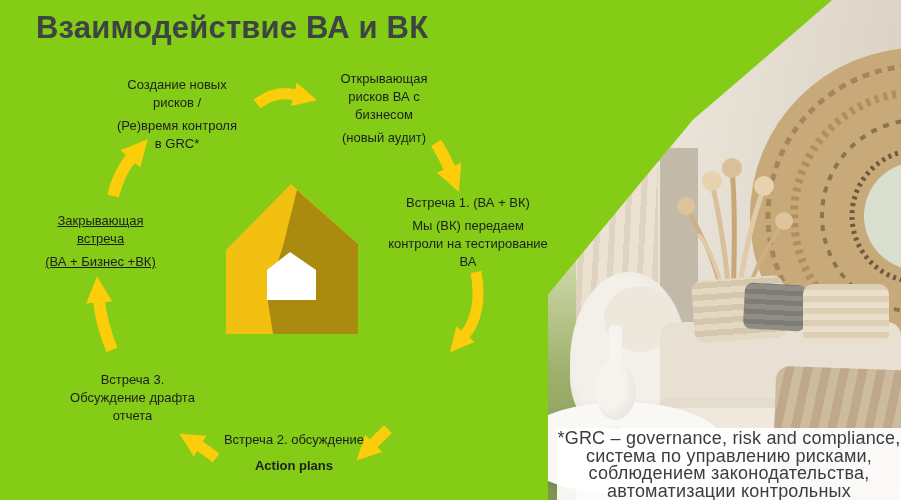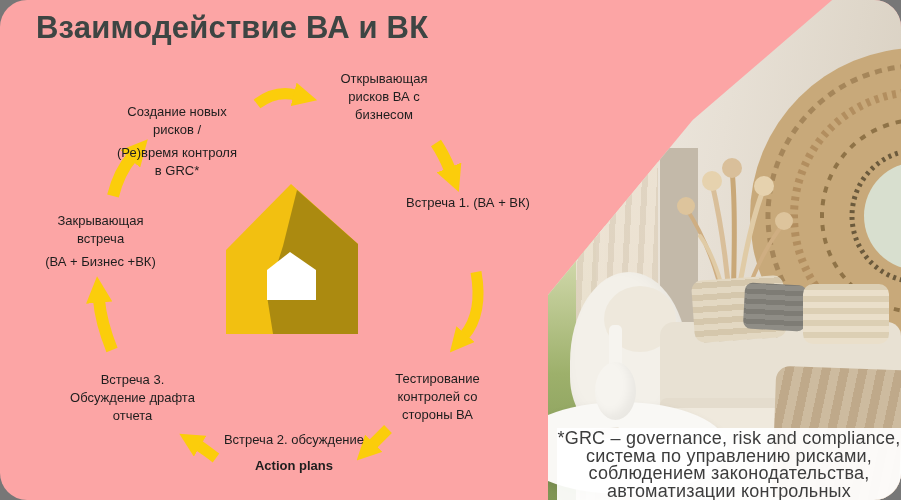--- a/index.html
+++ b/index.html
@@ -1,21 +1,21 @@
 <!DOCTYPE html>
 <html><head>
 <meta charset="utf-8">
 <style>
   :root{
     --arrow:#FBCD0B; --logo-bright:#F2C011; --logo-dark:#AB8A10;
     --title:#3D4543; --ink:#1E1E1E; --fn-ink:#3D3D3D;
   }
   *{margin:0;padding:0;box-sizing:border-box;}
   body{background:#777;font-family:"Liberation Sans",sans-serif;}
-  .slide{position:relative;width:901px;height:500px;background:#fca5a5;overflow:hidden;margin:0 auto;border-radius:27px;}
+  .slide{position:relative;width:901px;height:500px;background:#84cc16;overflow:hidden;margin:0 auto;}
   .title{position:absolute;left:36px;top:10px;font-size:31px;font-weight:700;color:var(--title);letter-spacing:.2px;}
   
   .lbl{position:absolute;text-align:center;font-size:13px;line-height:18px;color:var(--ink);}
   .lbl .p{white-space:pre-line;}
   .lbl .p + .p{margin-top:5px;}
   .lbl.wide .p + .p{margin-top:8px;font-weight:bold;}
   
   .arrows{position:absolute;left:0;top:0;}
   .logo{position:absolute;left:226px;top:184px;}
   
@@ -77,55 +77,54 @@
       <path stroke-width="12" marker-end="url(#ah)" d="M113,196 C117,180 124,166 132,157"></path>
     </g>
   </svg>
 
   <svg class="logo" width="132" height="150" viewBox="0 0 132 150">
     <polygon points="65,0 0,66 0,150 132,150 132,60" fill="#F2C011"></polygon>
     <polygon points="71,6 132,60 132,150 47,150 41,112 57,62" fill="#AB8A10"></polygon>
     <polygon points="64,68 90,86 90,116 41,116 41,86" fill="#ffffff"></polygon>
   </svg>
 
-  <div class="lbl" style="left:88px;top:76px;width:178px;margin-top:27px;">
+  <div class="lbl" style="left:88px;top:76px;width:178px;">
     <div class="p">Создание новых
 рисков /</div>
     <div class="p">(Ре)время контроля
 в GRC*</div>
   </div>
 
   <div class="lbl" style="left:325px;top:70px;width:118px;">
     <div class="p">Открывающая
 рисков ВА с
 бизнесом</div>
+    <div class="p">(новый аудит)</div>
   </div>
 
   <div class="lbl" style="left:388px;top:194px;width:160px;">
     <div class="p">Встреча 1. (ВА + ВК)</div>
+    <div class="p">Мы (ВК) передаем
+контроли на тестирование
+ВА</div>
   </div>
 
-  <div class="lbl" style="left:380px;top:370px;width:115px;">
-    <div class="p">Тестирование
-контролей со
-стороны ВА</div>
-  </div>
 
   <div class="lbl wide" style="left:208px;top:431px;width:172px;">
     <div class="p">Встреча 2. обсуждение</div>
     <div class="p">Action plans</div>
   </div>
 
   <div class="lbl" style="left:55px;top:371px;width:155px;">
     <div class="p">Встреча 3.
 Обсуждение драфта
 отчета</div>
   </div>
 
-  <div class="lbl" style="left:32px;top:212px;width:137px;">
+  <div class="lbl" style="left:32px;top:212px;width:137px;text-decoration:underline;">
     <div class="p">Закрывающая
 встреча</div>
     <div class="p">(ВА + Бизнес +ВК)</div>
   </div>
 
   <div class="photo">
     <div class="ph-wall"></div>
     <div class="ph-window"></div>
     <div class="ph-winframe"></div>
     <div class="ph-curtain"></div>

